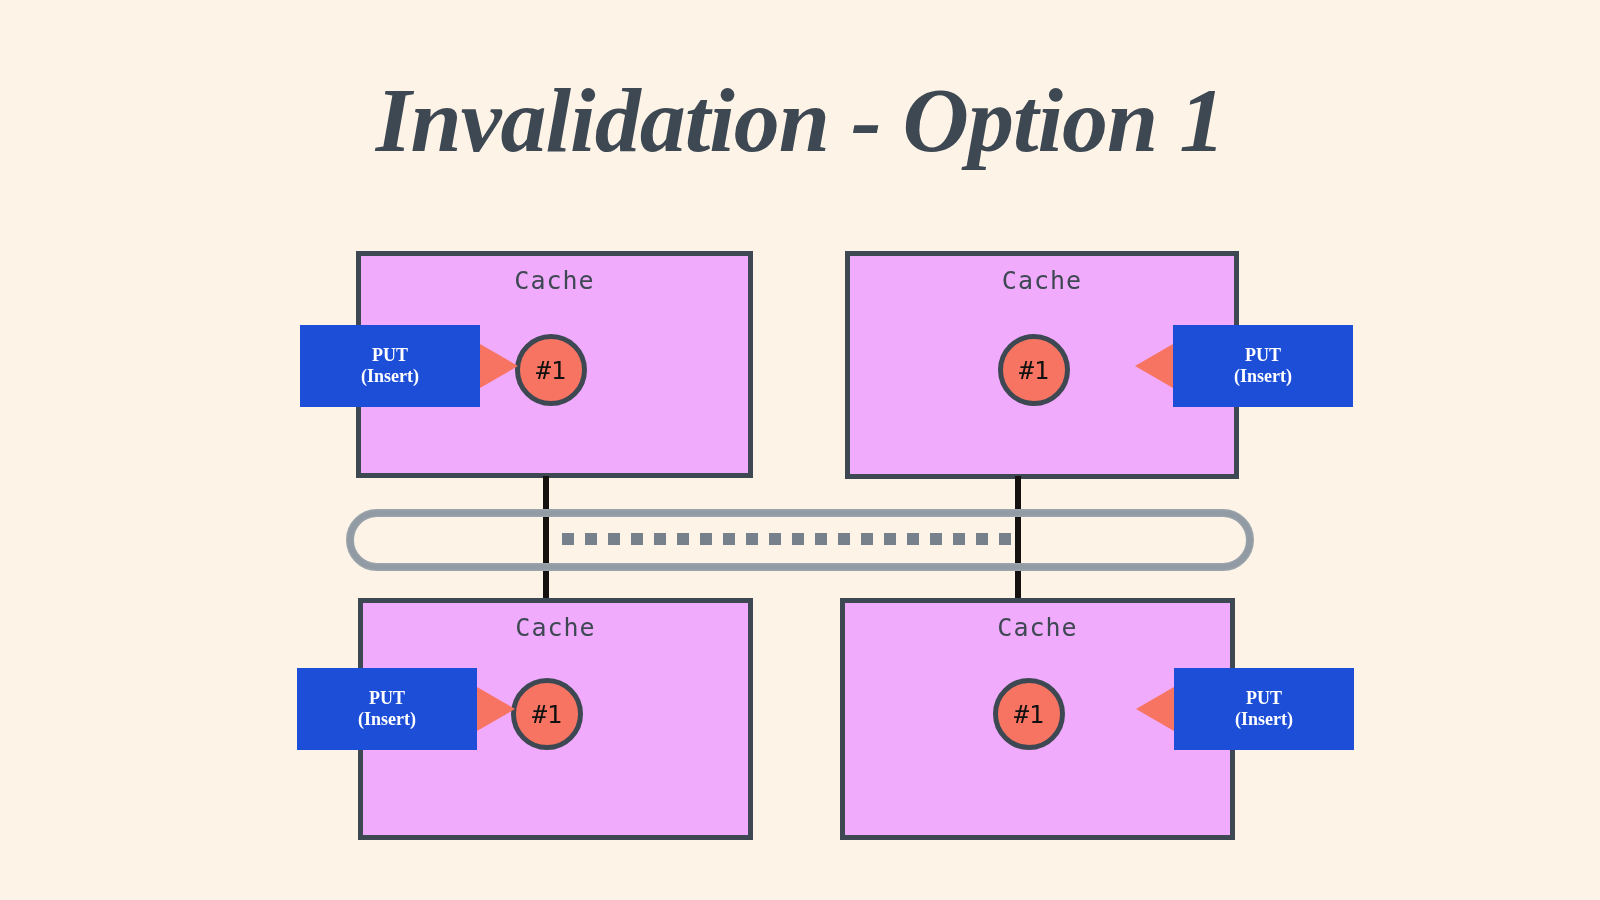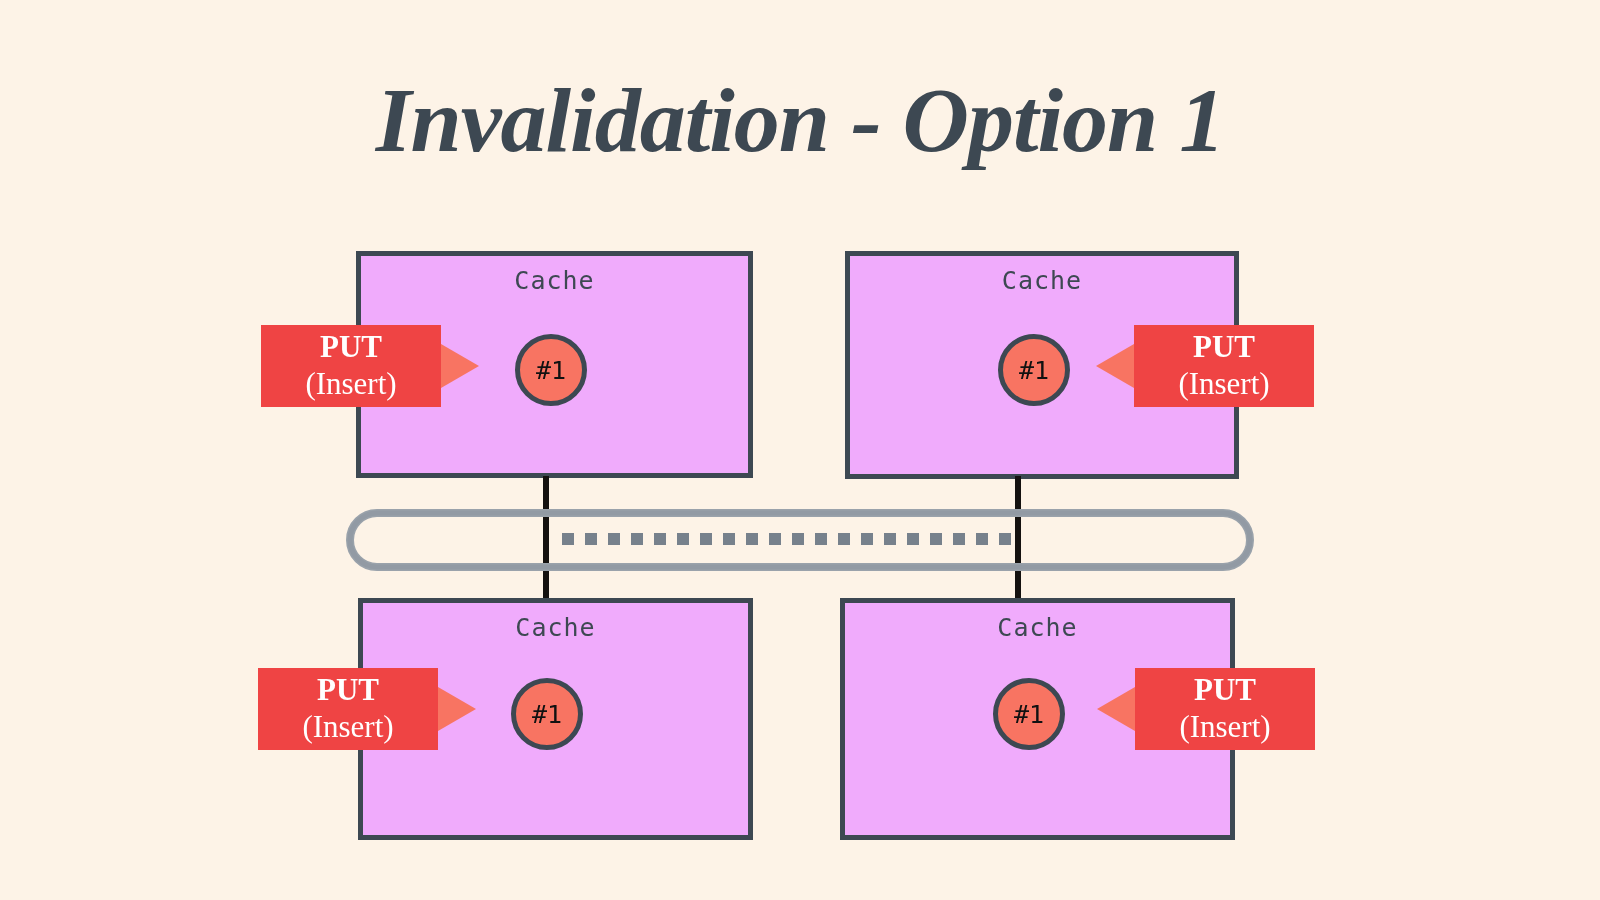--- a/index.html
+++ b/index.html
@@ -71,35 +71,36 @@
     font-size: 25px;
     color: #111111;
     line-height: 1;
   }
 
   
   .put-callout {
     position: absolute;
     width: 180px;
     height: 82px;
-    background: #ef4444;
+    background: #1d4ed8;
     color: #ffffff;
     font-family: "Liberation Serif", "DejaVu Serif", serif;
     font-weight: bold;
-    font-size: 31px;
+    font-size: 18px;
     line-height: 1.18;
     text-align: center;
     display: flex;
     flex-direction: column;
     align-items: center;
     justify-content: center;
     box-sizing: border-box;
+    margin-left: 39px;
   }
   .put-callout .ln2 {
-    font-weight: normal;
+    font-weight: bold;
   }
   
   .put-callout.point-right::after {
     content: "";
     position: absolute;
     left: 180px;
     top: 50%;
     transform: translateY(-50%);
     width: 0;
     height: 0;

